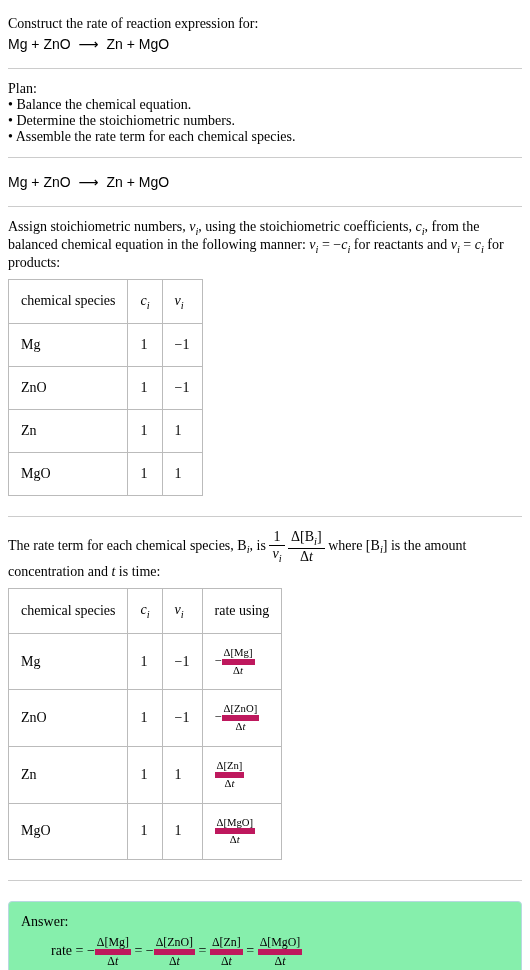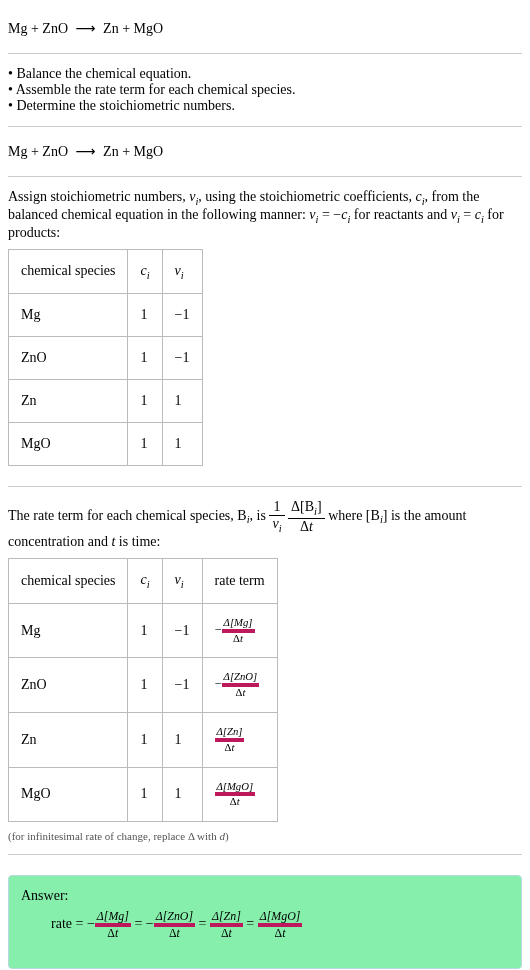--- a/index.html
+++ b/index.html
@@ -6,21 +6,21 @@
     body {
       font-family: Georgia, 'Times New Roman', serif;
       font-size: 14px;
       color: #000;
       background: #fff;
       width: 530px;
       padding: 8px;
     }
     .section { padding: 8px 0; }
     .divider { border-top: 1px solid #ccc; margin: 4px 0; }
-    .equation { font-family: Liberation Serif, serif; padding: 4px 0; }
+    .equation { font-family: Liberation Sans, sans-serif; padding: 4px 0; }
     .arrow { display: inline-block; margin: 0 4px; }
     .plan-item { padding-left: 0; }
     table.data-table {
       border-collapse: collapse;
       margin: 8px 0;
     }
     table.data-table th, table.data-table td {
       border: 1px solid #bbb;
       padding: 13px 12px;
       text-align: left;
@@ -28,21 +28,21 @@
     }
     table.data-table th { font-weight: normal; }
     .sub { vertical-align: sub; font-size: 0.75em; }
     .frac {
       display: inline-block;
       vertical-align: middle;
       text-align: center;
       font-size: 0.85em;
       line-height: 1.1;
     }
-    .frac .num { display: block; border-bottom: 4px solid #be185d; padding: 0 2px; font-style: italic; }
+    .frac .num { display: block; border-bottom: 6px solid #be185d; padding: 0 2px; }
     .frac .den { display: block; padding: 0 2px; }
     .inline-frac {
       display: inline-block;
       vertical-align: middle;
       text-align: center;
       line-height: 1.1;
     }
     .inline-frac .num { display: block; border-bottom: 1px solid #000; padding: 0 3px; }
     .inline-frac .den { display: block; padding: 0 3px; }
     .note { font-size: 11px; color: #555; }
@@ -56,33 +56,35 @@
     .answer-label { margin-bottom: 6px; }
     .answer-eq { padding-left: 30px; margin-bottom: 16px; }
     .answer-note { font-size: 12px; padding-left: 30px; }
     .italic { font-style: italic; }
     .rate-cell { font-size: 0.9em; }
   </style>
 </head>
 <body>
 
 <div class="section">
+  <div>Construct the rate of reaction expression for:</div>
   <div class="equation">
     <span>Mg + ZnO</span>
     <span class="arrow">⟶</span>
     <span>Zn + MgO</span>
   </div>
 </div>
 
 <div class="divider"></div>
 
 <div class="section">
+  <div>Plan:</div>
   <div class="plan-item">• Balance the chemical equation.</div>
+  <div class="plan-item">• Determine the stoichiometric numbers.</div>
   <div class="plan-item">• Assemble the rate term for each chemical species.</div>
-  <div class="plan-item">• Determine the stoichiometric numbers.</div>
 </div>
 
 <div class="divider"></div>
 
 <div class="section">
   <div class="equation">
     <span>Mg + ZnO</span>
     <span class="arrow">⟶</span>
     <span>Zn + MgO</span>
   </div>
@@ -133,21 +135,21 @@
     <span class="inline-frac"><span class="num">1</span><span class="den"><span class="italic">ν</span><span class="sub italic">i</span></span></span>
     <span class="inline-frac"><span class="num"><span>Δ[B</span><span class="sub italic">i</span><span>]</span></span><span class="den"><span>Δ</span><span class="italic">t</span></span></span>
     <span> where [B</span><span class="sub italic">i</span><span>] is the amount concentration and </span><span class="italic">t</span><span> is time:</span>
   </div>
   <table class="data-table">
     <tbody>
         <tr>
       <th>chemical species</th>
       <th><span class="italic">c</span><span class="sub italic">i</span></th>
       <th><span class="italic">ν</span><span class="sub italic">i</span></th>
-      <th>rate term</th>
+      <th>rate using</th>
     </tr>
     <tr>
           <td>Mg</td>
           <td>1</td>
           <td>−1</td>
           <td class="rate-cell"><span>−</span><span class="frac"><span class="num">Δ[Mg]</span><span class="den"><span>Δ</span><span class="italic">t</span></span></span></td>
         </tr>
     <tr>
           <td>ZnO</td>
           <td>1</td>
@@ -161,23 +163,20 @@
           <td class="rate-cell"><span></span><span class="frac"><span class="num">Δ[Zn]</span><span class="den"><span>Δ</span><span class="italic">t</span></span></span></td>
         </tr>
     <tr>
           <td>MgO</td>
           <td>1</td>
           <td>1</td>
           <td class="rate-cell"><span></span><span class="frac"><span class="num">Δ[MgO]</span><span class="den"><span>Δ</span><span class="italic">t</span></span></span></td>
         </tr>
   </tbody>
     </table>
-  <div class="note">
-    <span>(for infinitesimal rate of change, replace Δ with </span><span class="italic">d</span><span>)</span>
-  </div>
 </div>
 
 <div class="divider"></div>
 
 <div class="section">
   <div class="answer-box">
     <div class="answer-label">Answer:</div>
     <div class="answer-eq">
       <span>rate = </span>
       <span>−</span><span class="frac"><span class="num">Δ[Mg]</span><span class="den"><span>Δ</span><span class="italic">t</span></span></span>

